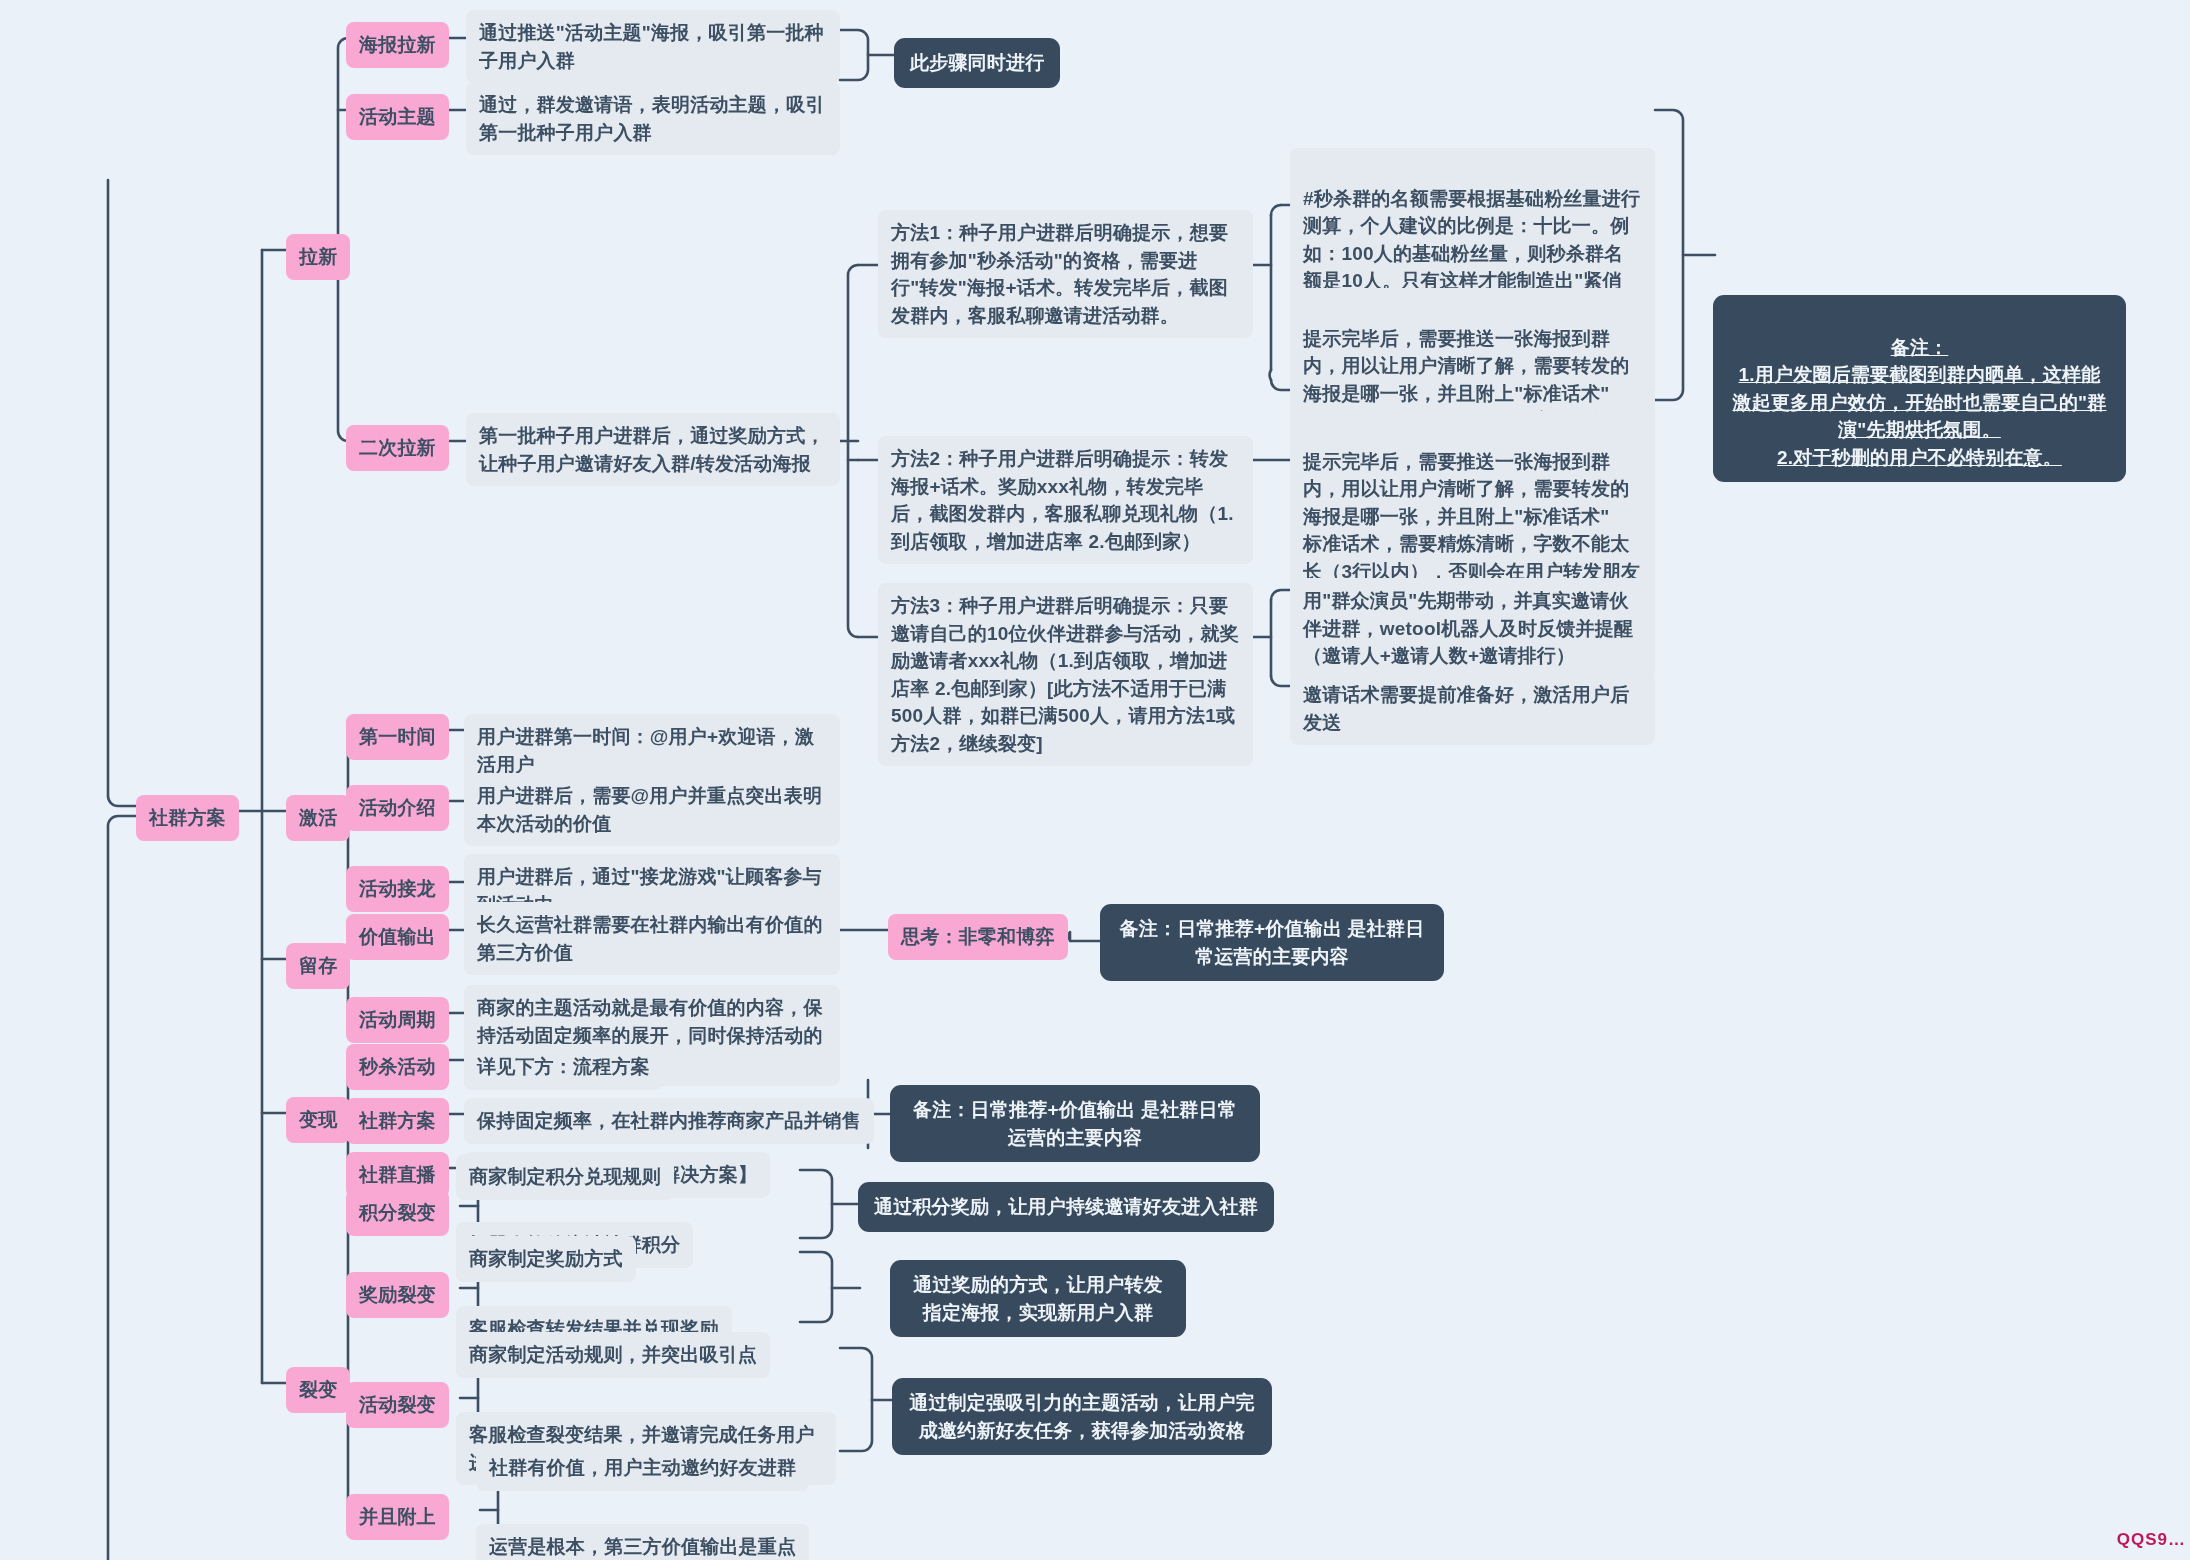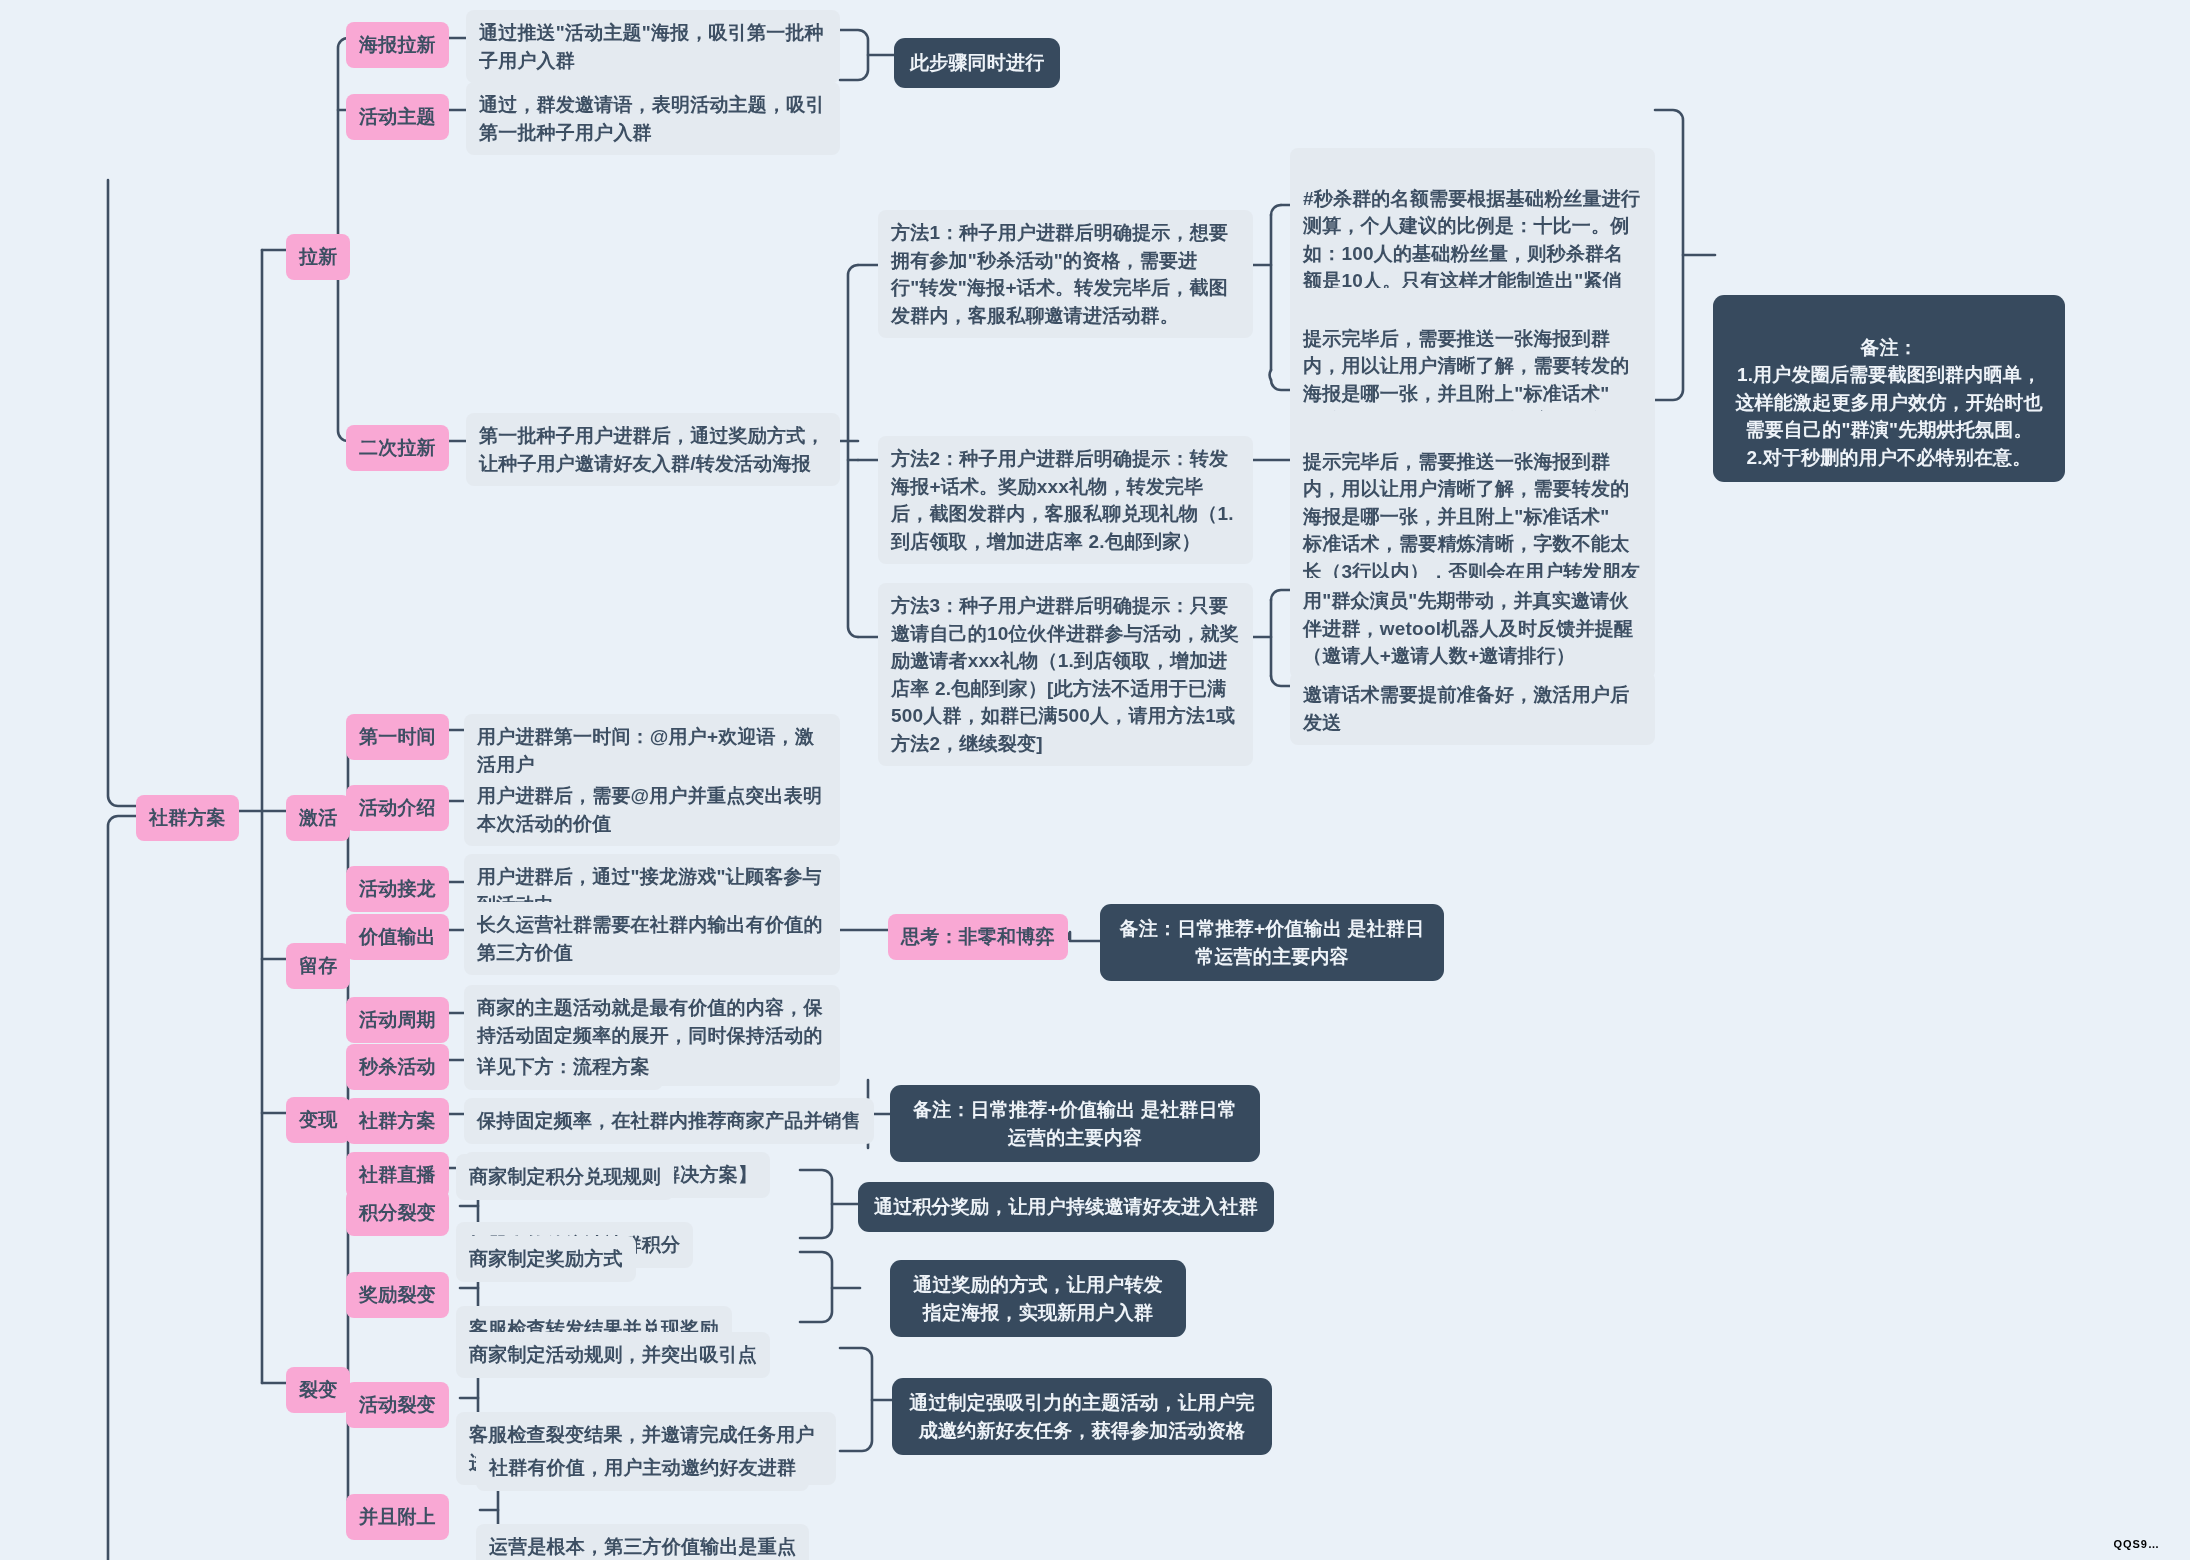--- a/index.html
+++ b/index.html
@@ -40,22 +40,22 @@
   .note{
     background:#374a5e;
     color:#eef3f8;
     font-weight:700;
     border-radius:11px;
     text-align:center;
     padding:11px 16px;
   }
   .nowrap{white-space:nowrap;}
   .watermark{
-    position:absolute;right:30px;bottom:10px;
-    font-size:11px;color:#000000;font-weight:700;letter-spacing:1px;
+    position:absolute;right:4px;bottom:10px;
+    font-size:17px;color:#be185d;font-weight:700;letter-spacing:1px;
   }
 </style>
 </head>
 <body>
 
 <div id="canvas">
 
   <svg id="links" viewBox="0 0 2190 1560">
     <g fill="none" stroke="#3f4f63" stroke-width="2.6" stroke-linecap="round" stroke-linejoin="round">
 
@@ -224,21 +224,21 @@
 
   <div class="node detail" style="left:1290px;top:411px;width:365px;white-space:pre-line;">
     <span>提示完毕后，需要推送一张海报到群内，用以让用户清晰了解，需要转发的海报是哪一张，并且附上"标准话术"
 标准话术，需要精炼清晰，字数不能太长（3行以内），否则会在用户转发朋友圈的时候，文字折叠，变得隐形。</span></div>
 
   <div class="node detail" style="left:1290px;top:578px;width:365px;">
     <span>用"群众演员"先期带动，并真实邀请伙伴进群，wetool机器人及时反馈并提醒（邀请人+邀请人数+邀请排行）</span></div>
   <div class="node detail" style="left:1290px;top:672px;width:365px;">
     <span>邀请话术需要提前准备好，激活用户后发送</span></div>
 
-  <div class="node note" style="left:1713px;top:295px;width:352px;white-space:pre-line;">
+  <div class="node note" style="left:1713px;top:295px;width:413px;white-space:pre-line;text-decoration:underline;">
     <span>备注：
 1.用户发圈后需要截图到群内晒单，这样能激起更多用户效仿，开始时也需要自己的"群演"先期烘托氛围。
 2.对于秒删的用户不必特别在意。</span></div>
 
   <div class="node chip" style="left:346px;top:714px;">
     <span>第一时间</span></div>
   <div class="node detail" style="left:464px;top:714px;width:376px;">
     <span>用户进群第一时间：@用户+欢迎语，激活用户</span></div>
 
   <div class="node chip" style="left:346px;top:785px;">

